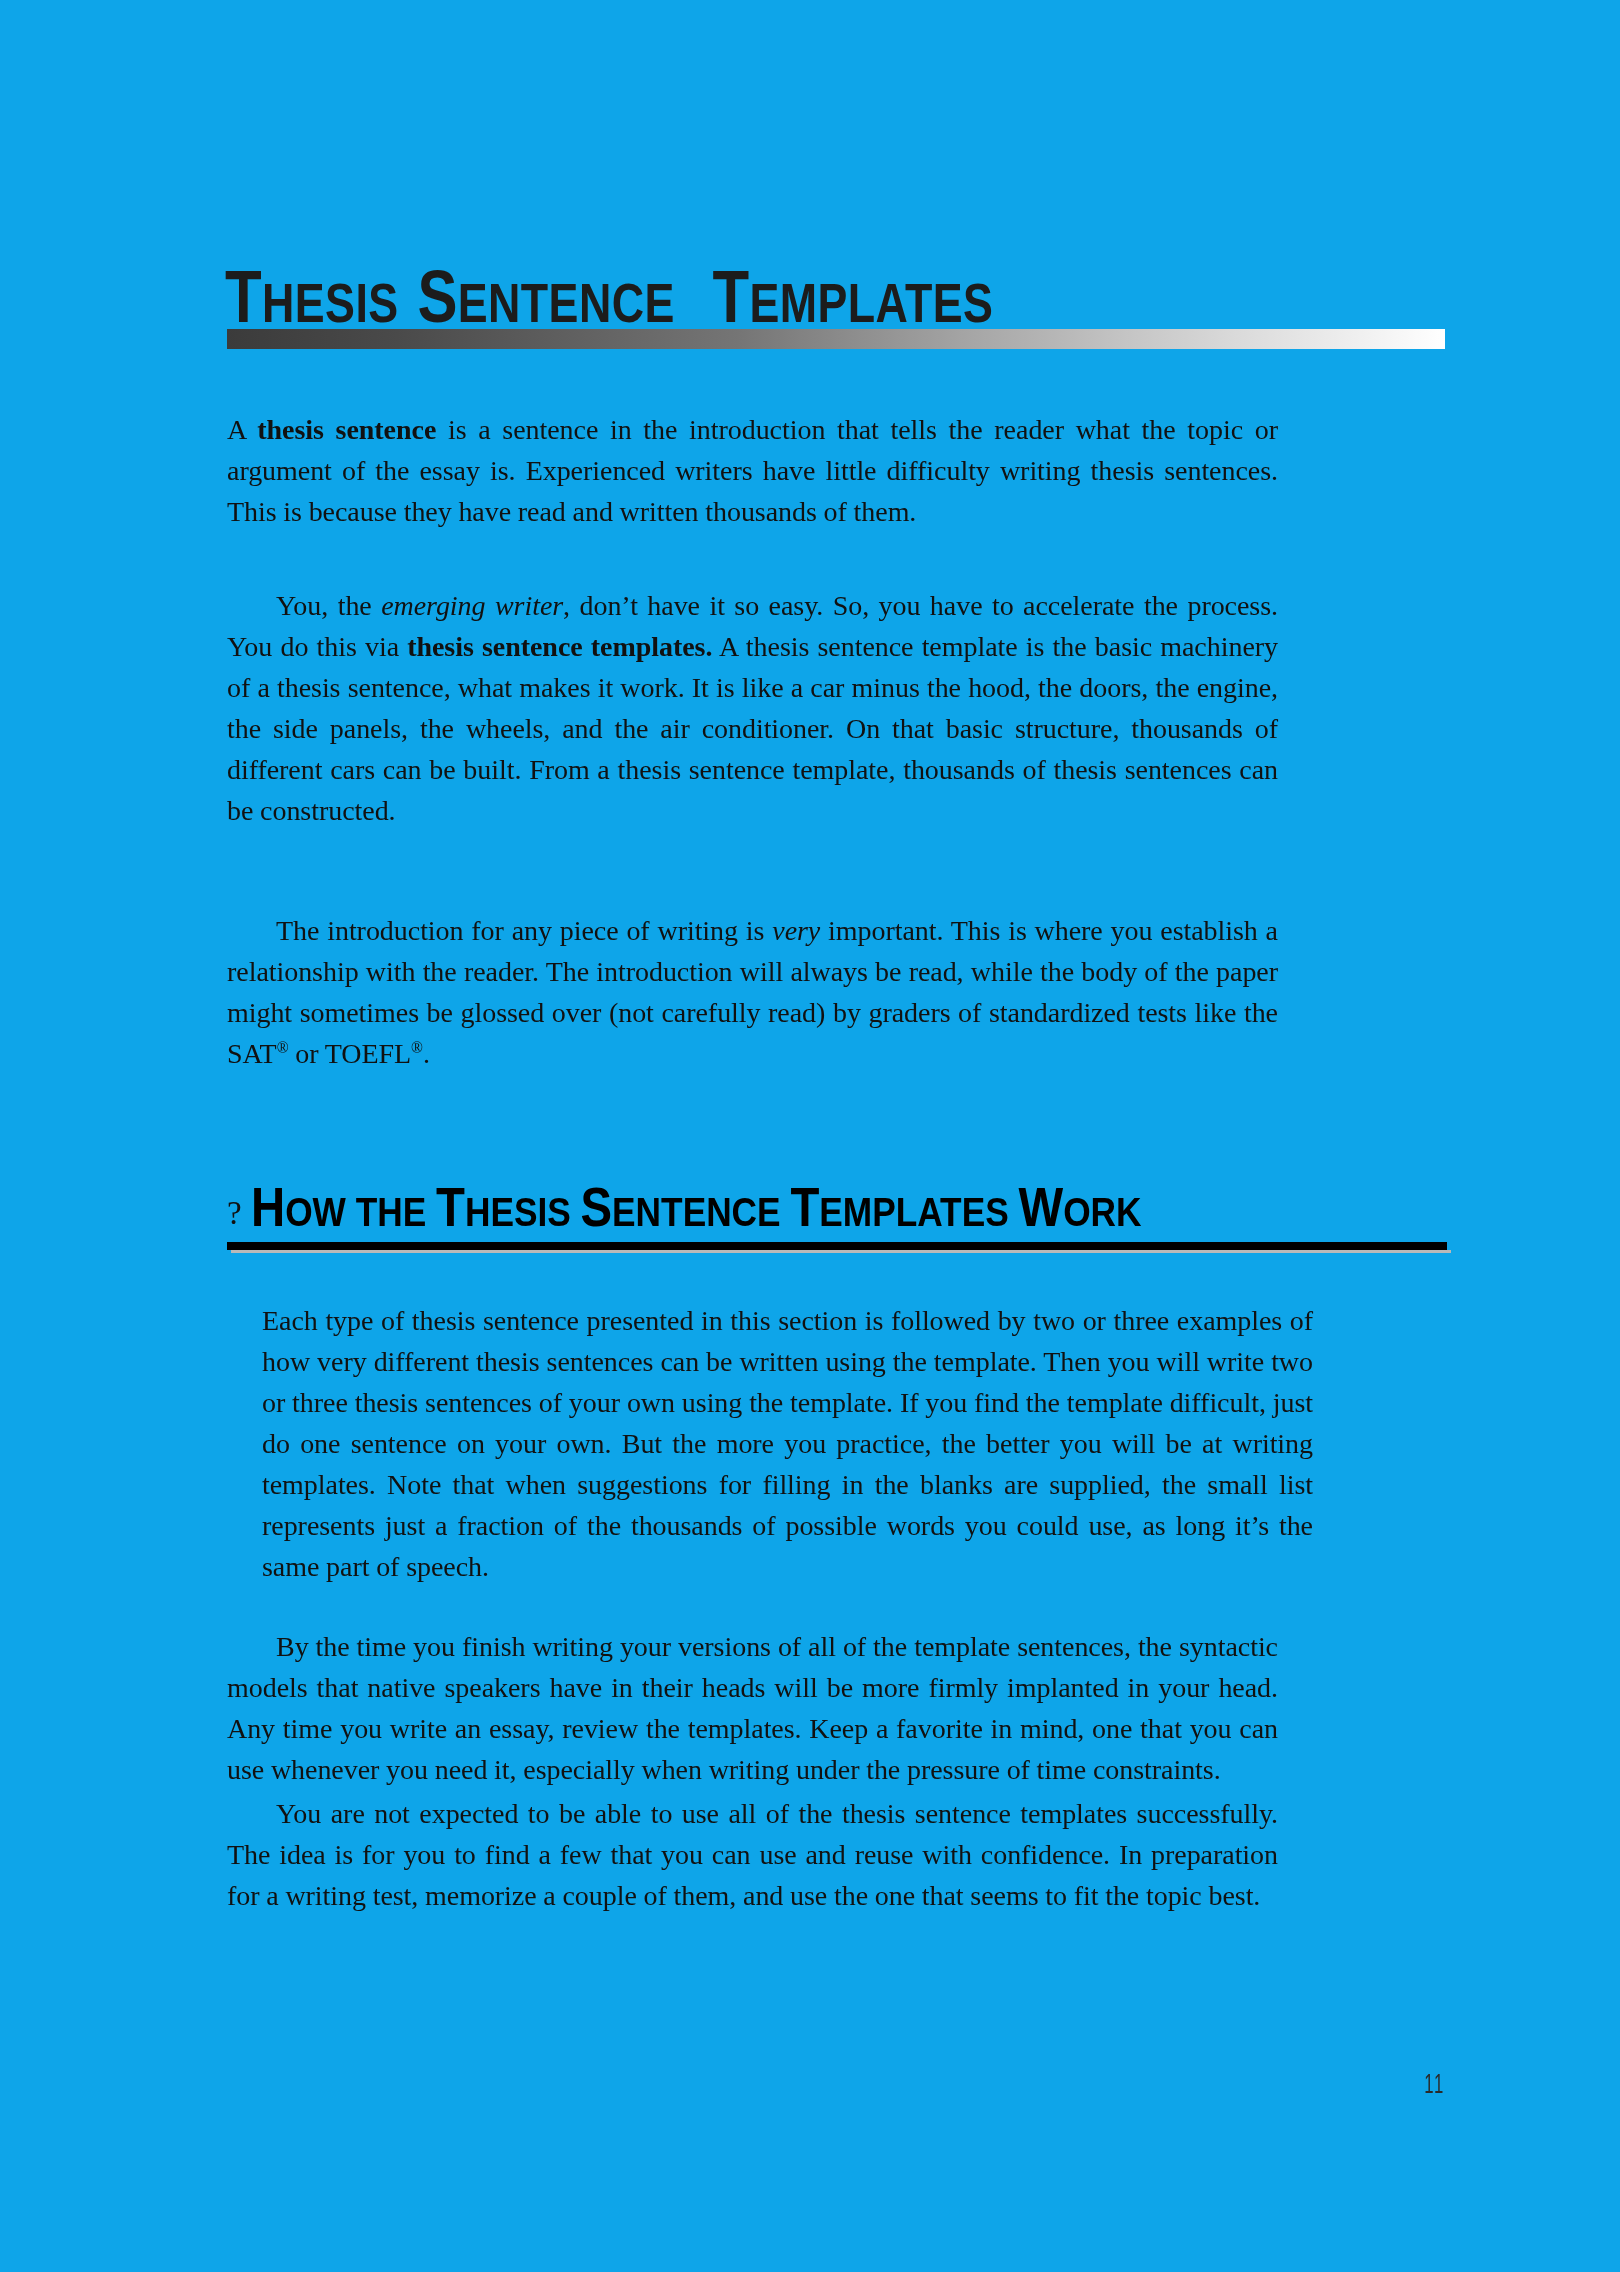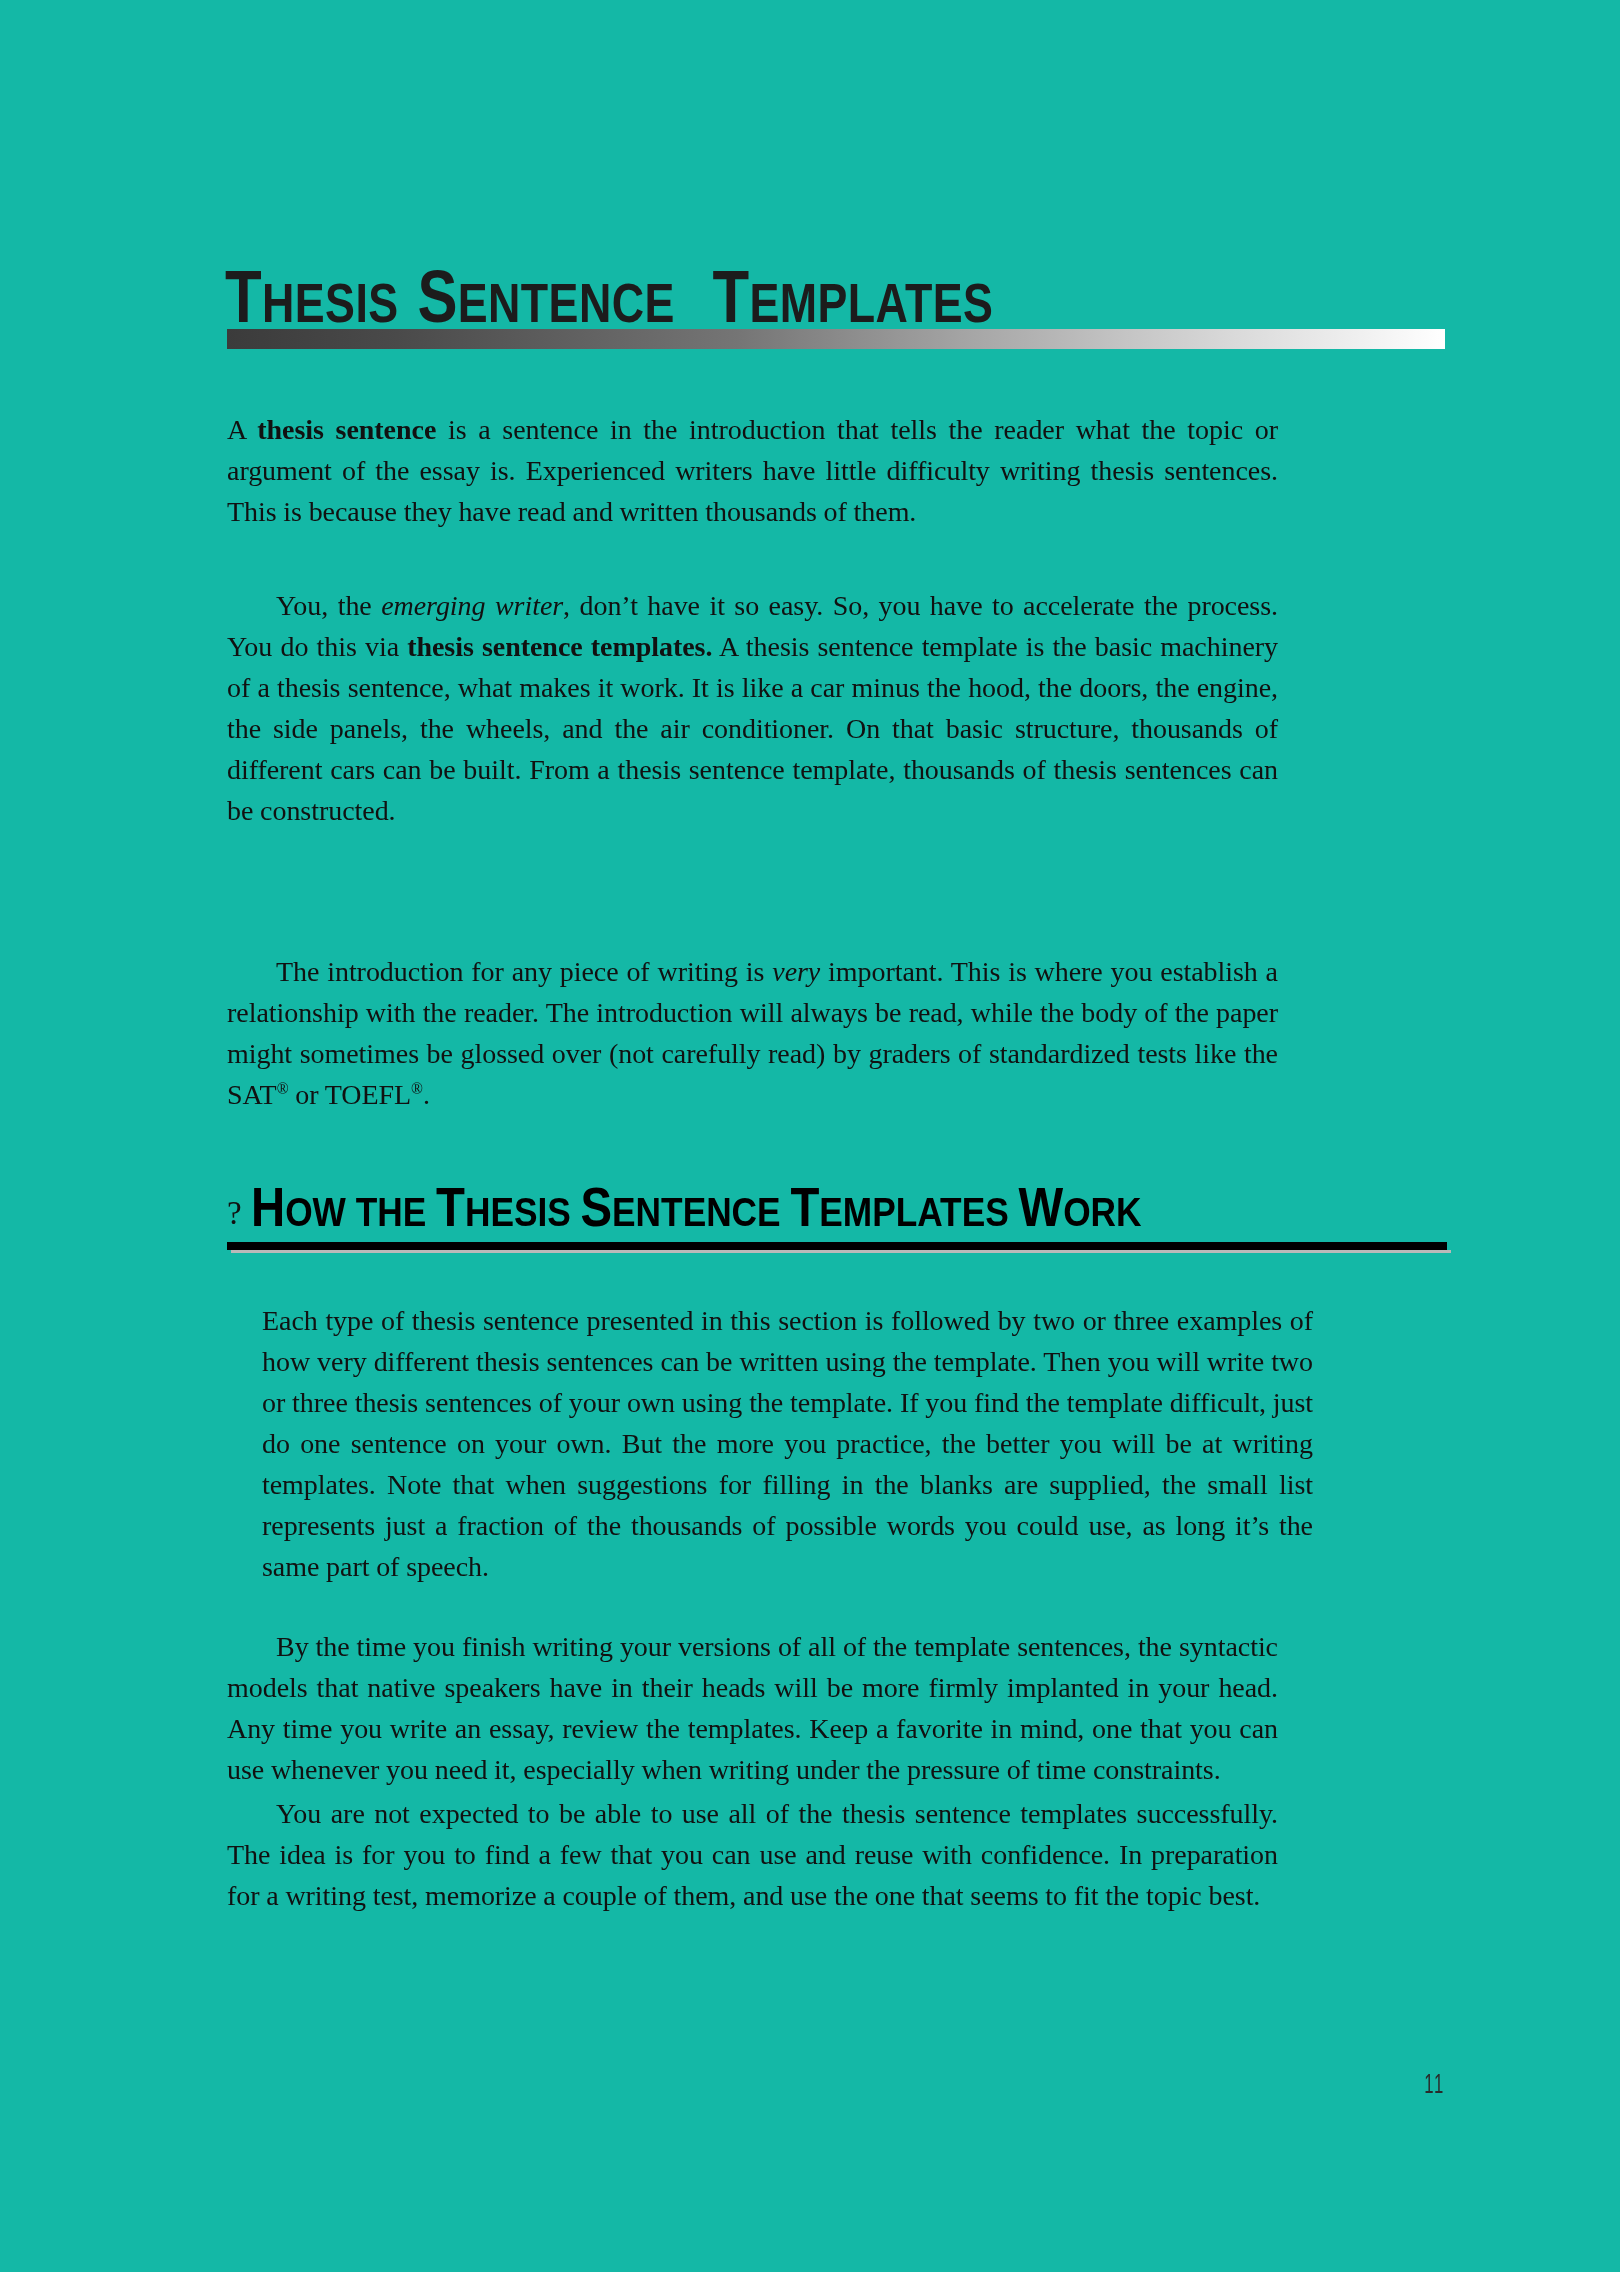--- a/index.html
+++ b/index.html
@@ -13,21 +13,21 @@
     height: 2273px;
     position: relative;
     overflow: hidden;
     font-family: "Liberation Serif", "DejaVu Serif", serif;
     color: #141414;
   }
 
   .page {
     position: absolute;
     inset: 0;
-    background: #14b8a6;
+    background: #0ea5e9;
   }
 
   
   .chapter-title {
     position: absolute;
     left: 225px;
     top: 207px;
     width: 1236px;
     font-family: "Liberation Sans Narrow", "Liberation Sans", "DejaVu Sans", sans-serif;
     font-weight: 700;
@@ -157,21 +157,21 @@
   <div class="grad-bar"></div>
 
   <div class="body-block" style="top:409px;">
     <p><span>A </span><b>thesis sentence</b><span> is a sentence in the introduction that tells the reader what the topic or argument of the essay is. Experienced writers have little difficulty writing thesis sentences. This is because they have read and written thousands of them.</span></p>
   </div>
 
   <div class="body-block" style="top:571px;margin-top:14px;">
     <p class="indent"><span>You, the </span><i>emerging writer</i><span>, don’t have it so easy. So, you have to accelerate the process. You do this via </span><b>thesis sentence templates.</b><span> A thesis sentence template is the basic machinery of a thesis sentence, what makes it work. It is like a car minus the hood, the doors, the engine, the side panels, the wheels, and the air conditioner. On that basic structure, thousands of different cars can be built. From a thesis sentence template, thousands of thesis sentences can be constructed.</span></p>
   </div>
 
-  <div class="body-block" style="top:951px;">
+  <div class="body-block" style="top:910px;">
     <p class="indent"><span>The introduction for any piece of writing is </span><i>very</i><span> important. This is where you establish a relationship with the reader. The introduction will always be read, while the body of the paper might sometimes be glossed over (not carefully read) by graders of standardized tests like the SAT</span><sup class="reg">®</sup><span> or TOEFL</span><sup class="reg">®</sup><span>.</span></p>
   </div>
 
   <div class="section-head">
     <span class="q-mark">?</span>
     <span class="section-head-text"><span class="cap">H</span><span class="small">OW</span><span class="small">&nbsp;</span><span class="small">THE</span><span class="small">&nbsp;</span><span class="cap">T</span><span class="small">HESIS</span><span class="small">&nbsp;</span><span class="cap">S</span><span class="small">ENTENCE</span><span class="small">&nbsp;</span><span class="cap">T</span><span class="small">EMPLATES</span><span class="small">&nbsp;</span><span class="cap">W</span><span class="small">ORK</span></span>
   </div>
   <div class="head-rule-shadow"></div>
   <div class="head-rule"></div>
 

